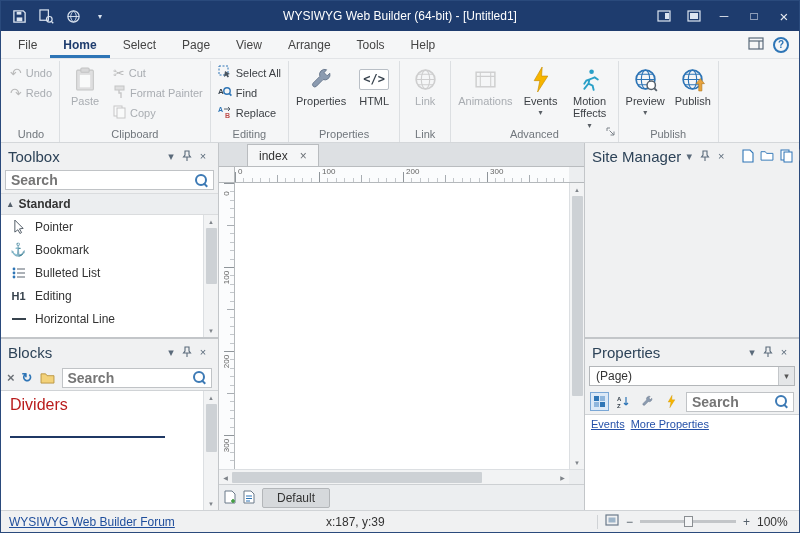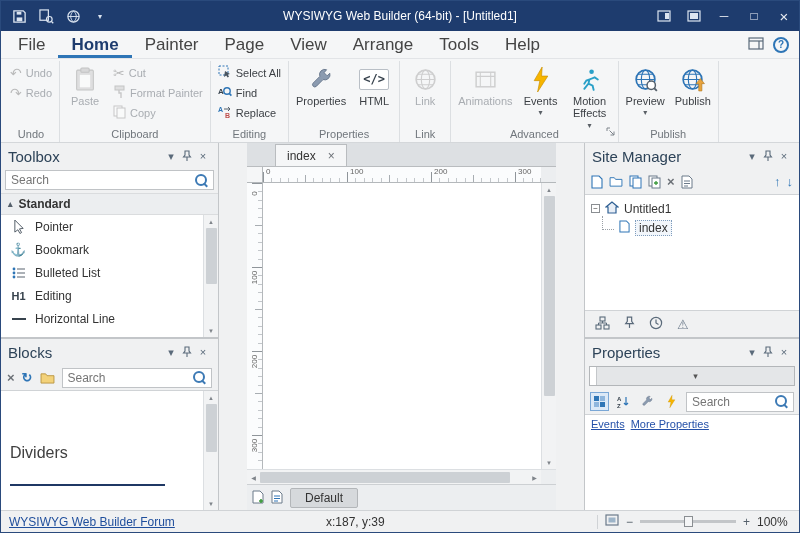--- a/index.html
+++ b/index.html
@@ -11,21 +11,21 @@
 .titlebar{position:absolute;top:0;left:0;right:0;height:30px;background:#1e3c6e;display:flex;align-items:center;color:#fff;}
 .qat{display:flex;align-items:center;gap:3px;padding-left:6px;z-index:2;}
 .qbtn{width:24px;height:22px;display:flex;align-items:center;justify-content:center;color:#dbe4f0;font-size:11px;}
 .title{position:absolute;left:0;right:0;text-align:center;font-size:12px;color:#fff;}
 .wincontrols{margin-left:auto;display:flex;height:30px;z-index:2;}
 .winbtn{width:30px;height:30px;display:flex;align-items:center;justify-content:center;font-size:12px;color:#e8ecf2;}
 .winbtn.closebtn{font-size:15px;}
 
 
 .tabrow{position:absolute;top:30px;left:0;right:0;height:28px;background:#f5f6f7;border-bottom:1px solid #e2e4e7;display:flex;align-items:stretch;padding-left:4px;}
-.rtab{padding:0 13px;display:flex;align-items:center;font-size:17px;color:#444;}
+.rtab{padding:0 13px;display:flex;align-items:center;font-size:12px;color:#444;}
 .rtab.active{color:#1e3c6e;font-weight:bold;box-shadow:inset 0 -3px 0 #2e75b6;}
 .tabrow-right{margin-left:auto;display:flex;align-items:center;gap:9px;padding-right:10px;}
 .helpicon{width:16px;height:16px;border-radius:50%;border:2px solid #2e75b6;color:#2e75b6;font-weight:bold;font-size:10px;display:flex;align-items:center;justify-content:center;}
 
 
 .ribbon{position:absolute;top:58px;left:0;right:0;height:84px;background:#f5f6f7;border-bottom:1px solid #d4d7da;display:flex;align-items:stretch;padding:2px 0 0 2px;overflow:hidden;}
 .rgroup{position:relative;display:flex;flex-direction:column;border-right:1px solid #dcdfe2;padding:2px 3px 16px 3px;}
 .rg-label{position:absolute;left:0;right:0;bottom:2px;text-align:center;font-size:11px;color:#70767c;}
 .rg-body{display:flex;align-items:flex-start;gap:2px;flex:1;}
 .scol{display:flex;flex-direction:column;}
@@ -34,33 +34,33 @@
 .bigbtn .caret{font-size:8px;color:#5a6066;line-height:1;}
 .bigbtn.motion{width:50px;}
 .sbtn{display:flex;align-items:center;gap:4px;height:20px;font-size:11px;color:#3b3f44;padding:0 4px;}
 .disabled{color:#a9adb2 !important;}
 .disabled svg,.disabled .gicon{opacity:.45;filter:grayscale(1);}
 .gicon{font-size:14px;line-height:1;color:#6e747a;}
 .htmlicon{font-family:"DejaVu Sans Mono",monospace;font-size:12px;font-weight:bold;color:#37424d;border:1px solid #b9bfc6;background:#fff;padding:3px 3px;border-radius:2px;}
 .launcher{position:absolute;right:3px;bottom:3px;}
 
 
-.main{position:absolute;top:142px;left:0;right:0;bottom:22px;display:flex;gap:28px;}
+.main{position:absolute;top:142px;left:0;right:0;bottom:22px;display:flex;}
 .leftcol{width:218px;display:flex;flex-direction:column;border-right:1px solid #c3c6c9;background:#f0f1f2;}
 .centercol{flex:1;display:flex;flex-direction:column;background:#e3e5e8;min-width:0;}
 .rightcol{width:215px;display:flex;flex-direction:column;border-left:1px solid #c3c6c9;background:#f0f1f2;}
 .panel-header{height:26px;display:flex;align-items:center;padding:0 7px;background:#f0f1f2;flex:none;}
 .panel-title{font-size:15px;color:#2d4358;flex:1;}
 .ph-ic{display:flex;align-items:center;justify-content:center;width:16px;color:#5a6a7a;font-size:11px;}
 
 
 .toolbox{height:196px;display:flex;flex-direction:column;border-bottom:2px solid #c3c6c9;}
 .searchrow{padding:1px 4px 3px 4px;flex:none;}
 .searchbox{display:flex;align-items:center;background:#fff;border:1px solid #c0c3c6;height:20px;padding:0 5px;}
-.searchbox input{flex:1;min-width:0;border:none;outline:none;font-size:12px;color:#333;background:transparent;}
+.searchbox input{flex:1;min-width:0;border:none;outline:none;font-size:14px;color:#333;background:transparent;font-weight:bold;}
 .mag{position:relative;width:13px;height:13px;flex:none;}
 .mag::before{content:"";position:absolute;width:8px;height:8px;border:2px solid #3d7ab5;border-radius:50%;left:0;top:0;}
 .mag::after{content:"";position:absolute;width:5px;height:2px;background:#3d7ab5;transform:rotate(45deg);left:8px;top:10px;}
 .catrow{height:22px;display:flex;align-items:center;gap:6px;padding:0 7px;background:#eceef0;border-top:1px solid #dadcde;border-bottom:1px solid #dadcde;font-weight:bold;color:#333;flex:none;}
 .catarrow{font-size:9px;color:#55606b;}
 .tb-list{flex:1;background:#fff;display:flex;min-height:0;}
 .tb-items{flex:1;}
 .tb-item{height:23px;display:flex;align-items:center;gap:9px;padding-left:10px;font-size:12px;color:#333;}
 .tb-ic{width:15px;display:flex;align-items:center;justify-content:center;}
 .h1glyph{font-size:11px;font-weight:bold;color:#37424d;}
@@ -75,21 +75,21 @@
 
 
 .blocks{flex:1;display:flex;flex-direction:column;min-height:0;}
 .blocks-toolbar{height:25px;display:flex;align-items:center;gap:7px;padding:0 6px;flex:none;}
 .bt-ic{display:flex;align-items:center;justify-content:center;font-size:13px;}
 .bt-ic.gray{color:#6b7076;font-weight:bold;}
 .bt-ic.blue{color:#2e75b6;font-weight:bold;}
 .searchbox.grow{flex:1;min-width:0;}
 .blocks-body{flex:1;background:#fff;border-top:1px solid #d0d3d6;display:flex;min-height:0;}
 .blocks-content{flex:1;padding:5px 9px;}
-.blocks-heading{font-size:16px;color:#404040;margin-top:48px;}
+.blocks-heading{font-size:16px;color:#b91c1c;}
 .divider-sample{margin-top:22px;height:2px;background:#1f3864;width:155px;}
 
 
 .canvas-tabbar{height:24px;background:#dde0e3;border-bottom:1px solid #b9bcbf;display:flex;align-items:flex-end;padding-left:28px;flex:none;}
 .canvas-tab{height:22px;background:#f5f6f7;border:1px solid #b9bcbf;border-bottom:none;display:flex;align-items:center;gap:12px;padding:0 11px;font-size:12px;color:#333;}
 .tabclose{color:#6b7076;font-size:12px;}
 .ruler-row{height:16px;display:flex;flex:none;}
 .ruler-corner{width:16px;background:#f5f6f7;border-right:1px solid #b4b8bb;border-bottom:1px solid #b4b8bb;flex:none;}
 .hruler{flex:1;background-color:#fbfcfd;border-bottom:1px solid #b4b8bb;position:relative;
  background-image:repeating-linear-gradient(to right,#8f959a 0 1px,transparent 1px 84px),repeating-linear-gradient(to right,#a8adb2 0 1px,transparent 1px 42px),repeating-linear-gradient(to right,#c3c7cb 0 1px,transparent 1px 8.4px);
@@ -105,21 +105,21 @@
 .hscroll-row{height:15px;display:flex;flex:none;}
 .hscroll{flex:1;background:#f2f3f4;border-top:1px solid #dcdfe2;display:flex;align-items:center;}
 .sarrow.h{width:13px;height:100%;}
 .hthumb{height:11px;background:#cdd1d5;border-radius:1px;flex:none;}
 .scorner{width:15px;background:#eceef0;border-top:1px solid #dcdfe2;flex:none;}
 .bottom-bar{height:26px;background:#eceef0;border-top:1px solid #cdd0d3;display:flex;align-items:center;gap:5px;padding:0 5px;flex:none;}
 .bb-ic{display:flex;align-items:center;}
 .breakpoint-chip{height:20px;padding:0 14px;background:#d6d9dc;border:1px solid #b3b6b9;display:flex;align-items:center;font-size:12px;color:#333;border-radius:2px;}
 
 
-.sm{height:196px;display:flex;flex-direction:column;border-bottom:2px solid #c3c6c9;justify-content:center;}
+.sm{height:196px;display:flex;border-bottom:2px solid #c3c6c9;}
 .sm-toolbar{height:25px;display:flex;align-items:center;gap:6px;padding:0 6px;flex:none;}
 .smt-ic{display:flex;align-items:center;justify-content:center;font-size:13px;}
 .smt-ic.blue{color:#2e75b6;font-weight:bold;}
 .smt-ic.gray{color:#6b7076;font-weight:bold;}
 .flexspacer{flex:1;}
 .sm-tree{flex:1;background:#fff;border-top:1px solid #d0d3d6;border-bottom:1px solid #d0d3d6;padding:4px 6px;min-height:0;}
 .tree-row{display:flex;align-items:center;gap:5px;height:19px;}
 .treebox{width:9px;height:9px;border:1px solid #8a8e92;font-size:8px;line-height:7px;text-align:center;color:#444;background:#fff;flex:none;}
 .tree-row.child{margin-left:11px;}
 .connector{width:12px;height:14px;border-left:1px dotted #9aa0a6;border-bottom:1px dotted #9aa0a6;margin-top:-10px;flex:none;}
@@ -195,21 +195,21 @@
         </span>
       <span class="winbtn">─</span>
       <span class="winbtn">□</span>
       <span class="winbtn closebtn">×</span>
     </div>
   </div>
 
   <div class="tabrow">
     <span class="rtab">File</span>
     <span class="rtab active">Home</span>
-    <span class="rtab">Painter</span>
+    <span class="rtab">Select</span>
     <span class="rtab">Page</span>
     <span class="rtab">View</span>
     <span class="rtab">Arrange</span>
     <span class="rtab">Tools</span>
     <span class="rtab">Help</span>
     <div class="tabrow-right">
       <span><svg width="16" height="13" viewBox="0 0 16 13">
             <rect x="1" y="1" width="14" height="11" fill="none" stroke="#5a6a7a" stroke-width="1.2"></rect>
             <path d="M1 4h14" stroke="#5a6a7a" stroke-width="1.2"></path>
             <path d="M11 4v8" stroke="#5a6a7a" stroke-width="1.2"></path>
@@ -671,20 +671,21 @@
           <span class="ph-ic">▾</span>
           <span class="ph-ic">
               <svg width="10" height="12" viewBox="0 0 10 12">
                 <path d="M3 1h4v4l1.5 2h-7L3 5z" fill="none" stroke="#5a6a7a" stroke-width="1.1"></path>
                 <path d="M5 7v4" stroke="#5a6a7a" stroke-width="1.1"></path>
               </svg>
             </span>
           <span class="ph-ic">×</span>
         </div>
         <div class="prop-target">
+          <span actable="false">(Page)</span>
           <span class="dd-btn">▾</span>
         </div>
         <div class="props-toolbar">
           <span class="pt-ic pressed">
               <svg width="13" height="13" viewBox="0 0 13 13">
                 <rect x="1" y="1" width="5" height="5" fill="#2e75b6"></rect>
                 <rect x="7" y="1" width="5" height="5" fill="#8fb6dd"></rect>
                 <rect x="1" y="7" width="5" height="5" fill="#8fb6dd"></rect>
                 <rect x="7" y="7" width="5" height="5" fill="#2e75b6"></rect>
               </svg>

